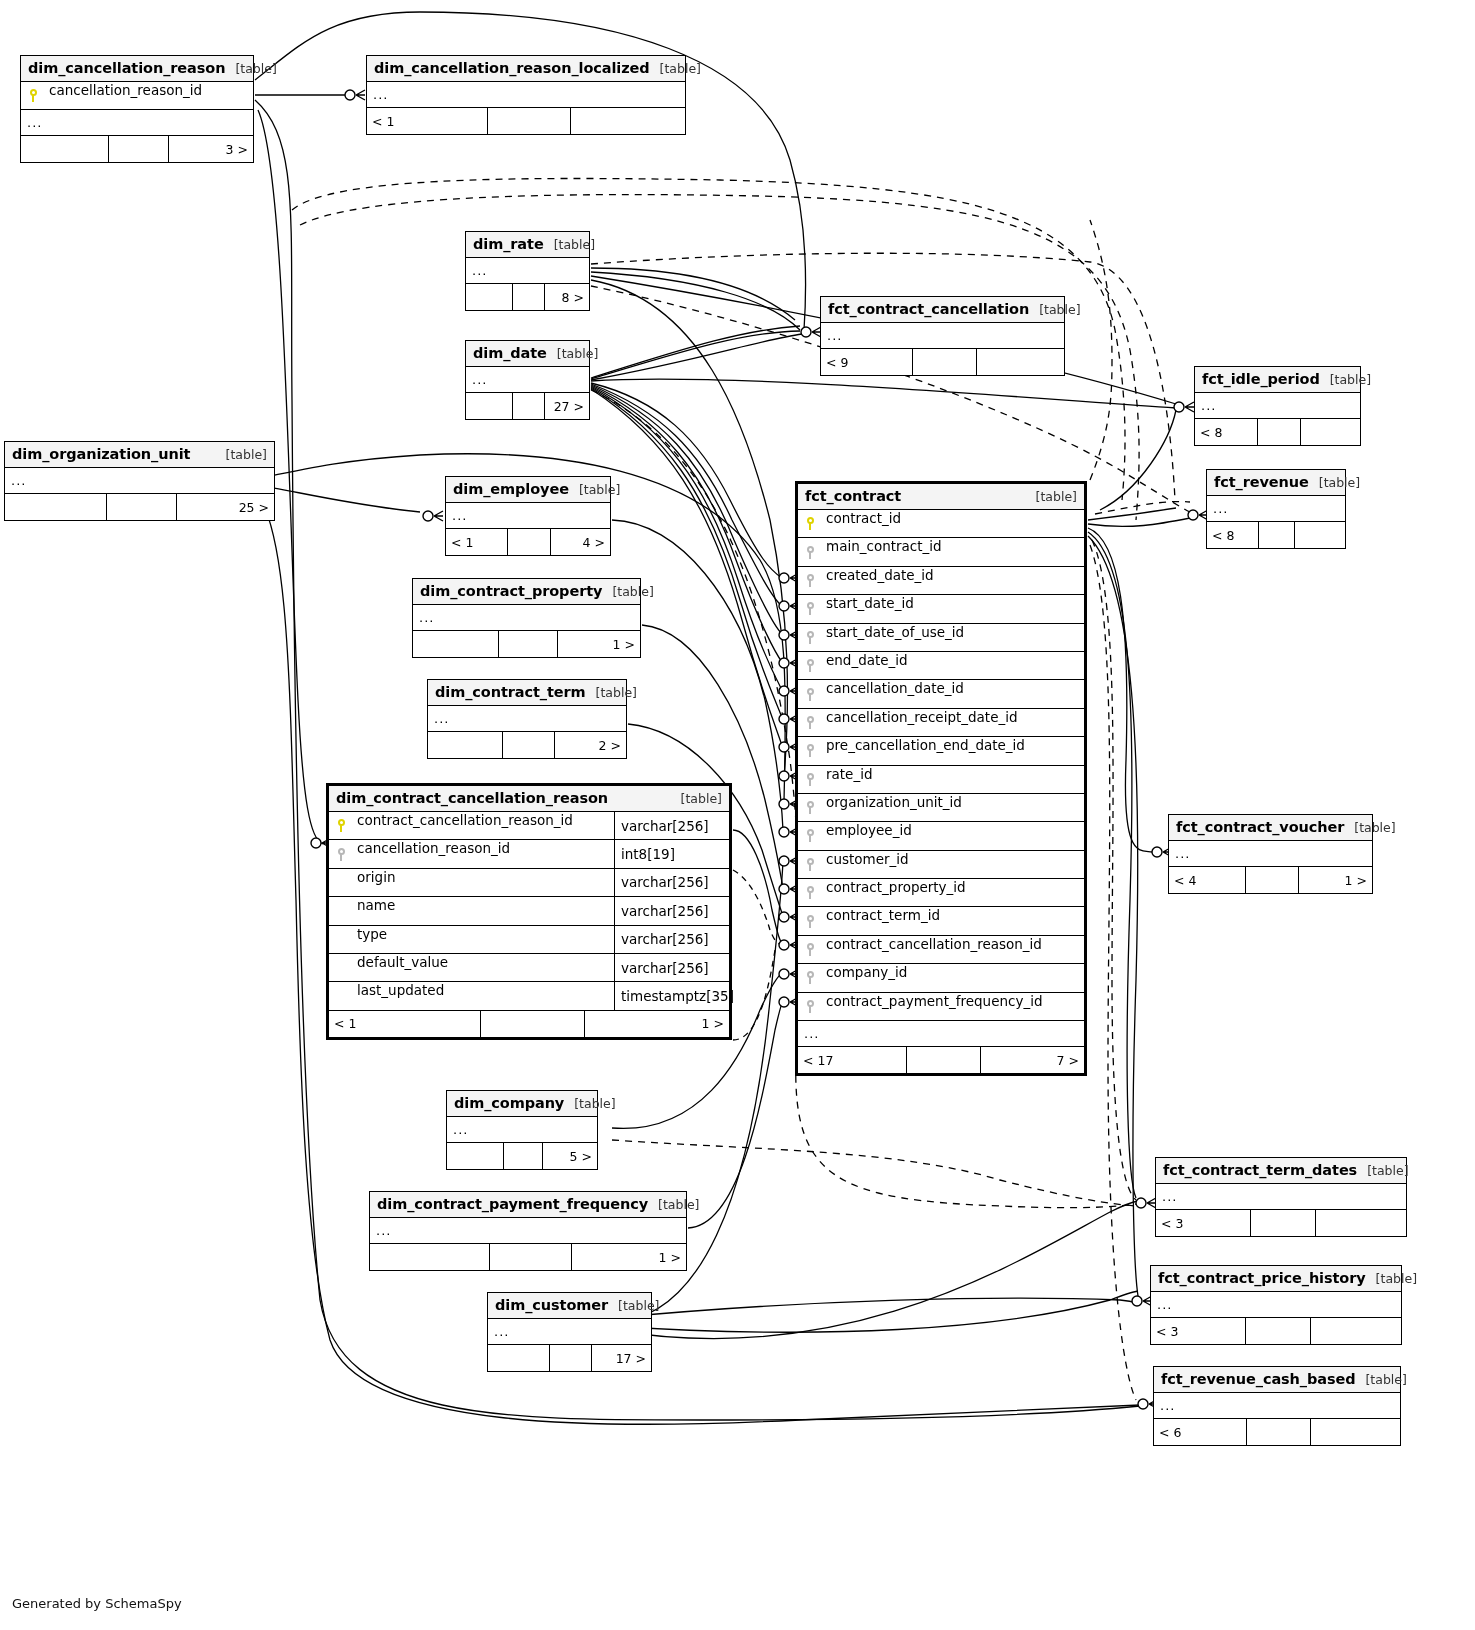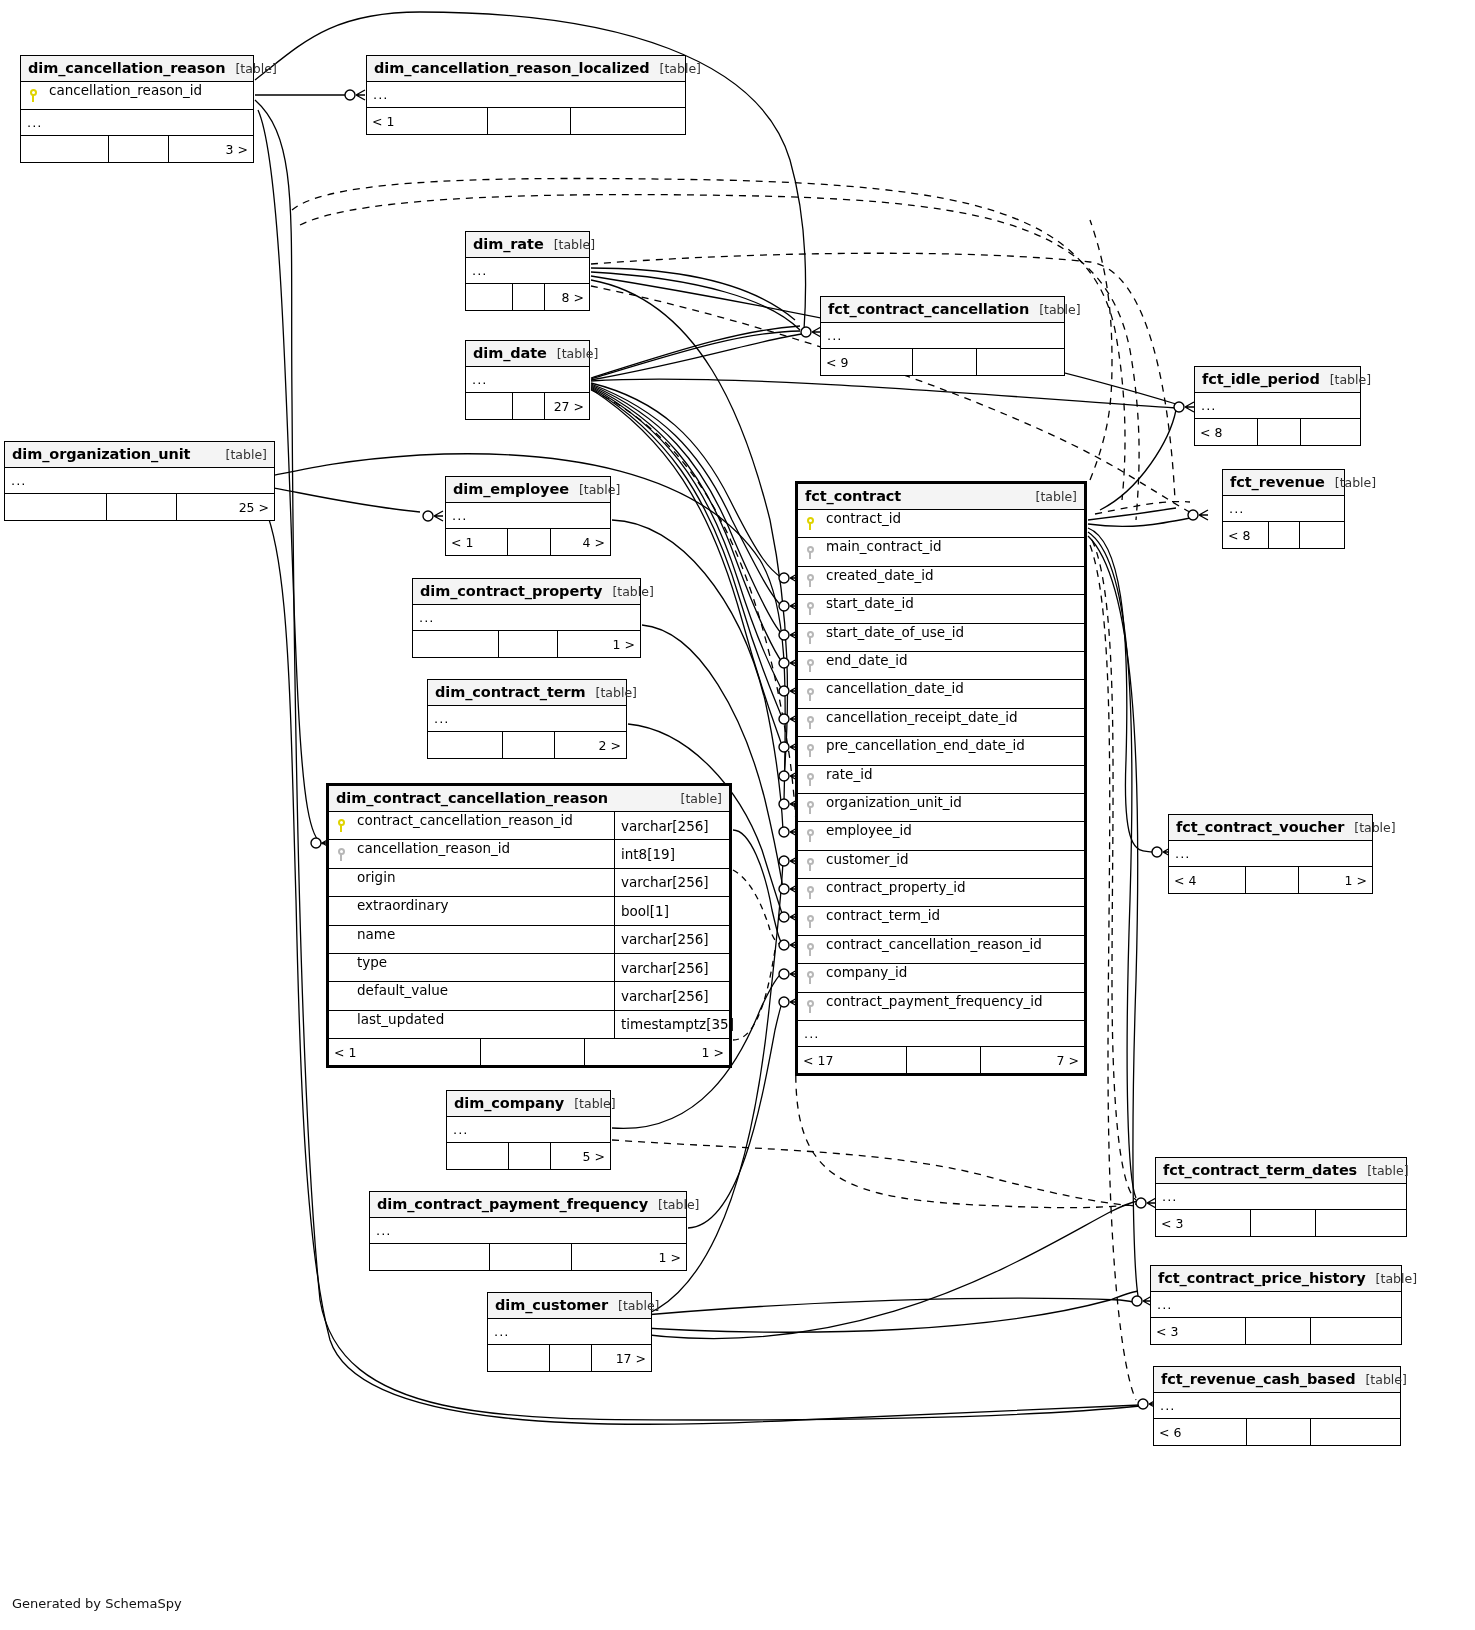--- a/index.html
+++ b/index.html
@@ -369,21 +369,21 @@
           <span class="hdr-name">dim_organization_unit</span>
           <span class="hdr-tag">[table]</span>
         </div>
         <div class="ellipsis-row">...</div>
         <div class="footer">
           <div class="fcell f-left"></div>
           <div class="fcell f-mid"></div>
           <div class="fcell f-right">25 &gt;</div>
         </div>
       </div>
-      <div class="tbl" style="left: 1206px; top: 469px; width: 123px; margin-left: 16px;">
+      <div class="tbl" style="left: 1206px; top: 469px; width: 140px;">
         <div class="hdr">
           <span class="hdr-name">fct_revenue</span>
           <span class="hdr-tag">[table]</span>
         </div>
         <div class="ellipsis-row">...</div>
         <div class="footer">
           <div class="fcell f-left">&lt; 8</div>
           <div class="fcell f-mid"></div>
           <div class="fcell f-right"></div>
         </div>
@@ -452,25 +452,20 @@
           <span class="keycell">
             <span class="keyicon key-foreign"></span>
           </span>
           <span class="cname">cancellation_reason_id</span>
           <span class="ctype">int8[19]</span>
         </div>
         <div class="col">
           <span class="keycell"></span>
           <span class="cname">origin</span>
           <span class="ctype">varchar[256]</span>
-        </div>
-        <div class="col">
-          <span class="keycell"></span>
-          <span class="cname">extraordinary</span>
-          <span class="ctype">bool[1]</span>
         </div>
         <div class="col">
           <span class="keycell"></span>
           <span class="cname">name</span>
           <span class="ctype">varchar[256]</span>
         </div>
         <div class="col">
           <span class="keycell"></span>
           <span class="cname">type</span>
           <span class="ctype">varchar[256]</span>
@@ -604,21 +599,21 @@
           </span>
           <span class="cname">contract_payment_frequency_id</span>
         </div>
         <div class="ellipsis-row">...</div>
         <div class="footer">
           <div class="fcell f-left">&lt; 17</div>
           <div class="fcell f-mid"></div>
           <div class="fcell f-right">7 &gt;</div>
         </div>
       </div>
-      <div class="tbl" style="left: 446px; top: 1090px; width: 165px;">
+      <div class="tbl" style="left: 446px; top: 1090px; width: 152px;">
         <div class="hdr">
           <span class="hdr-name">dim_company</span>
           <span class="hdr-tag">[table]</span>
         </div>
         <div class="ellipsis-row">...</div>
         <div class="footer">
           <div class="fcell f-left"></div>
           <div class="fcell f-mid"></div>
           <div class="fcell f-right">5 &gt;</div>
         </div>

